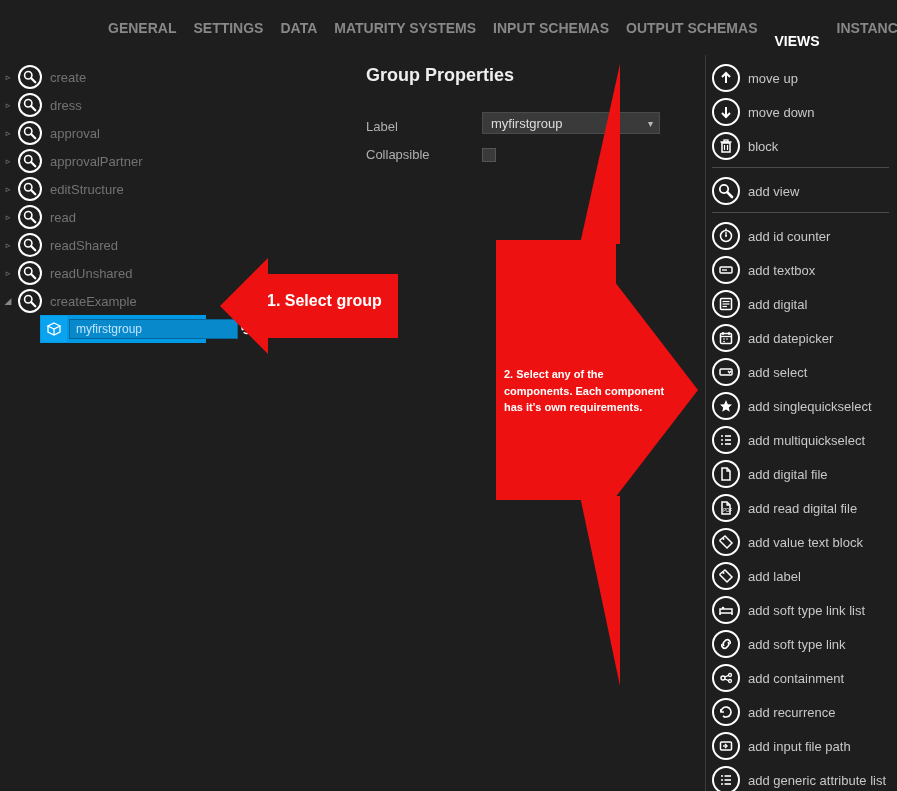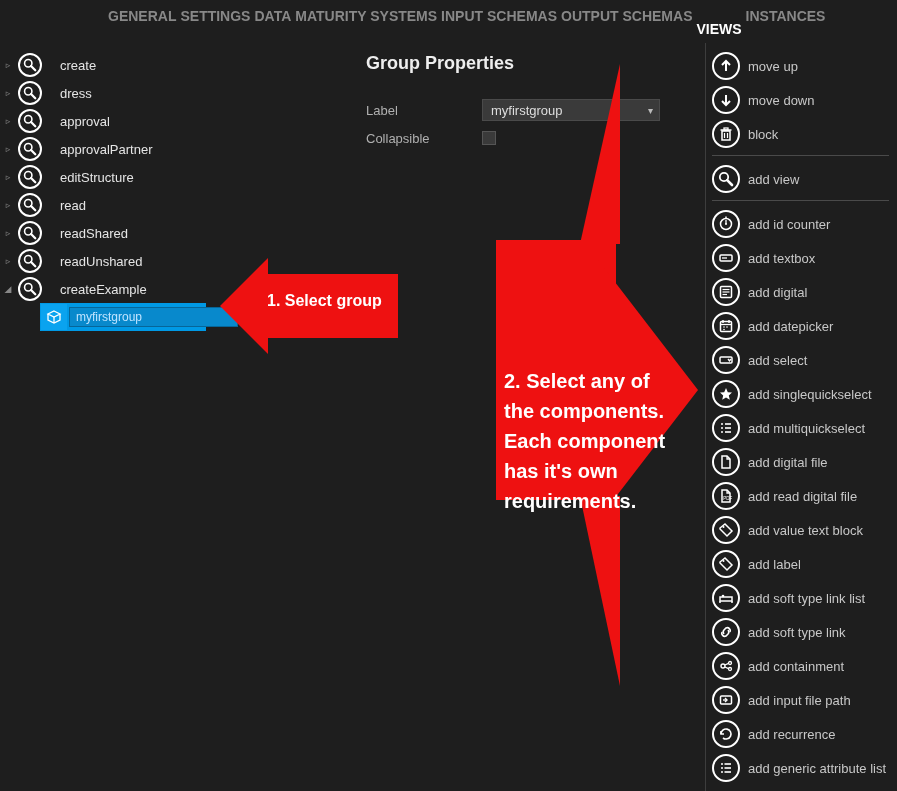--- a/index.html
+++ b/index.html
@@ -9,22 +9,22 @@
     font-family: "Segoe UI", Arial, sans-serif;
     font-size: 13px;
     width: 897px;
     height: 791px;
     overflow: hidden;
     position: relative;
   }
   
   .tabbar {
     display: flex;
-    gap: 4px;
-    padding: 8px 0 6px 108px;
+    gap: 17px;
+    padding: 20px 0 6px 108px;
     font-size: 14px;
     font-weight: 600;
     color: #888;
   }
   .tabbar .tab { cursor: pointer; white-space: nowrap; }
   .tabbar .tab.active { color: #fff; margin-top: 13px; }
 
   
   .cols { display: flex; height: calc(100% - 30px); }
   .col-left   { width: 360px; padding: 8px 0 0 4px; }
@@ -32,21 +32,21 @@
   .col-right  { width: 192px; border-left: 1px solid #3d3d3d; padding: 6px 8px 0 6px; overflow: hidden; }
 
   
   .tree-row { display: flex; align-items: center; height: 28px; gap: 6px; cursor: pointer; }
   .tree-caret { width: 8px; text-align: center; color: #888; font-size: 9px; }
   .tree-icon-circle {
     width: 24px; height: 24px; border: 2px solid #fff; border-radius: 50%;
     display: flex; align-items: center; justify-content: center; flex-shrink: 0;
   }
   .tree-icon-circle svg { width: 14px; height: 14px; }
-  .tree-label { color: #e5e5e5; margin-left: 12px; }
+  .tree-label { color: #737373; margin-left: 2px; }
 
   .group-row {
     display: flex; align-items: center; height: 28px; margin-left: 36px;
     background: #0099e5; border: 1px solid #0099e5; width: 166px;
   }
   .group-box-icon {
     width: 26px; height: 26px; background: #0aa3ef;
     display: flex; align-items: center; justify-content: center; flex-shrink: 0;
   }
   .group-input {
@@ -58,21 +58,21 @@
     outline: none;
   }
   .group-input::placeholder { color: #bfe4ff; }
   .group-refresh {
     width: 22px; height: 26px; display: flex; align-items: center; justify-content: center;
     cursor: pointer;
   }
 
   
   .prop-title { color: #eee; font-size: 18px; font-weight: 600; margin-bottom: 24px; }
-  .prop-row { display: flex; align-items: center; height: 24px; margin-bottom: 4px; }
+  .prop-row { display: flex; align-items: flex-end; height: 24px; margin-bottom: 4px; }
   .prop-label { width: 116px; color: #b0b0b0; font-size: 13px; }
   .prop-select {
     width: 178px; height: 22px; background: #3a3a3a; color: #ddd; border: 1px solid #4a4a4a;
     display: flex; align-items: center; padding: 0 8px; position: relative; cursor: pointer;
   }
   .prop-select::after { content: "▾"; position: absolute; right: 6px; color: #bbb; font-size: 10px; }
   .prop-check { width: 14px; height: 14px; background: #3a3a3a; border: 1px solid #555; }
 
   
   .act-row { display: flex; align-items: center; height: 34px; gap: 8px; cursor: pointer; }
@@ -107,21 +107,21 @@
   .anno-r-tail1 {
     position:absolute; left:100px; top:24px; width:0; height:0;
     border-left: 40px solid transparent;
     border-bottom: 180px solid #e11;
   }
   .anno-r-tail2 {
     position:absolute; left:100px; top:456px; width:0; height:0;
     border-left: 40px solid transparent;
     border-top: 190px solid #e11;
   }
-  .anno-r-text { position:absolute; left:24px; top:326px; width: 170px; font-size:20px; line-height: 1.5; }
+  .anno-r-text { position:absolute; left:24px; top:326px; width: 170px; font-size:11px; line-height: 1.5; }
 </style>
 </head>
 <body>
 
 <svg width="0" height="0" style="position:absolute">
   <defs>
     <g id="i-magnify">
         <circle cx="6" cy="6" r="4.2" fill="none" stroke="#fff" stroke-width="1.8"></circle>
         <line x1="9.2" y1="9.2" x2="14" y2="14" stroke="#fff" stroke-width="2.6" stroke-linecap="round"></line>
       </g>
@@ -513,32 +513,32 @@
           <span class="act-icon">
             <svg viewBox="0 0 16 16">
               <use href="#i-contain"></use>
             </svg>
           </span>
           <span class="act-label">add containment</span>
         </div>
         <div class="act-row">
           <span class="act-icon">
             <svg viewBox="0 0 16 16">
+              <use href="#i-recur"></use>
+            </svg>
+          </span>
+          <span class="act-label">add recurrence</span>
+        </div>
+        <div class="act-row">
+          <span class="act-icon">
+            <svg viewBox="0 0 16 16">
               <use href="#i-input-path"></use>
             </svg>
           </span>
           <span class="act-label">add input file path</span>
-        </div>
-        <div class="act-row">
-          <span class="act-icon">
-            <svg viewBox="0 0 16 16">
-              <use href="#i-recur"></use>
-            </svg>
-          </span>
-          <span class="act-label">add recurrence</span>
         </div>
         <div class="act-row">
           <span class="act-icon">
             <svg viewBox="0 0 16 16">
               <use href="#i-generic-list"></use>
             </svg>
           </span>
           <span class="act-label">add generic attribute list</span>
         </div>
       </div>

